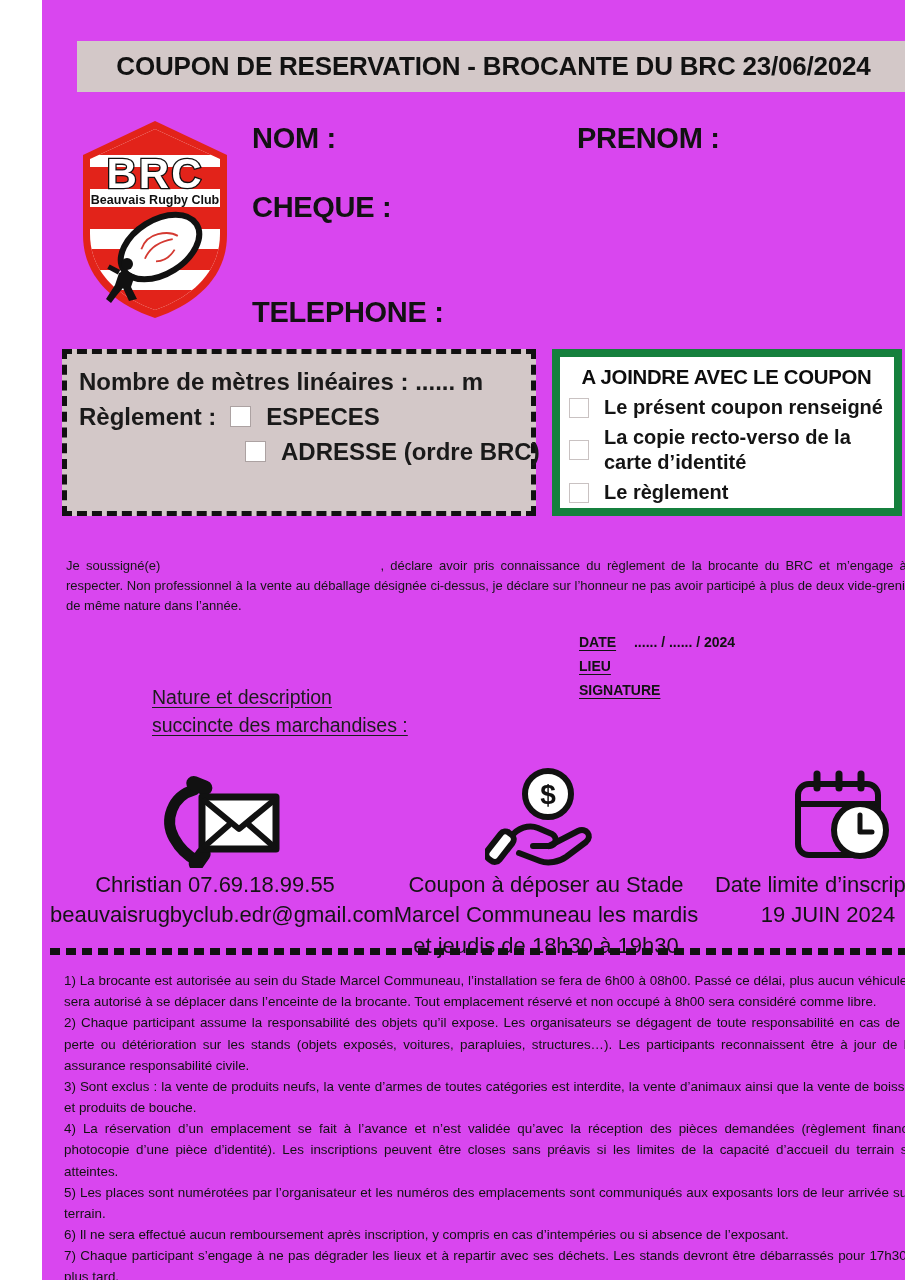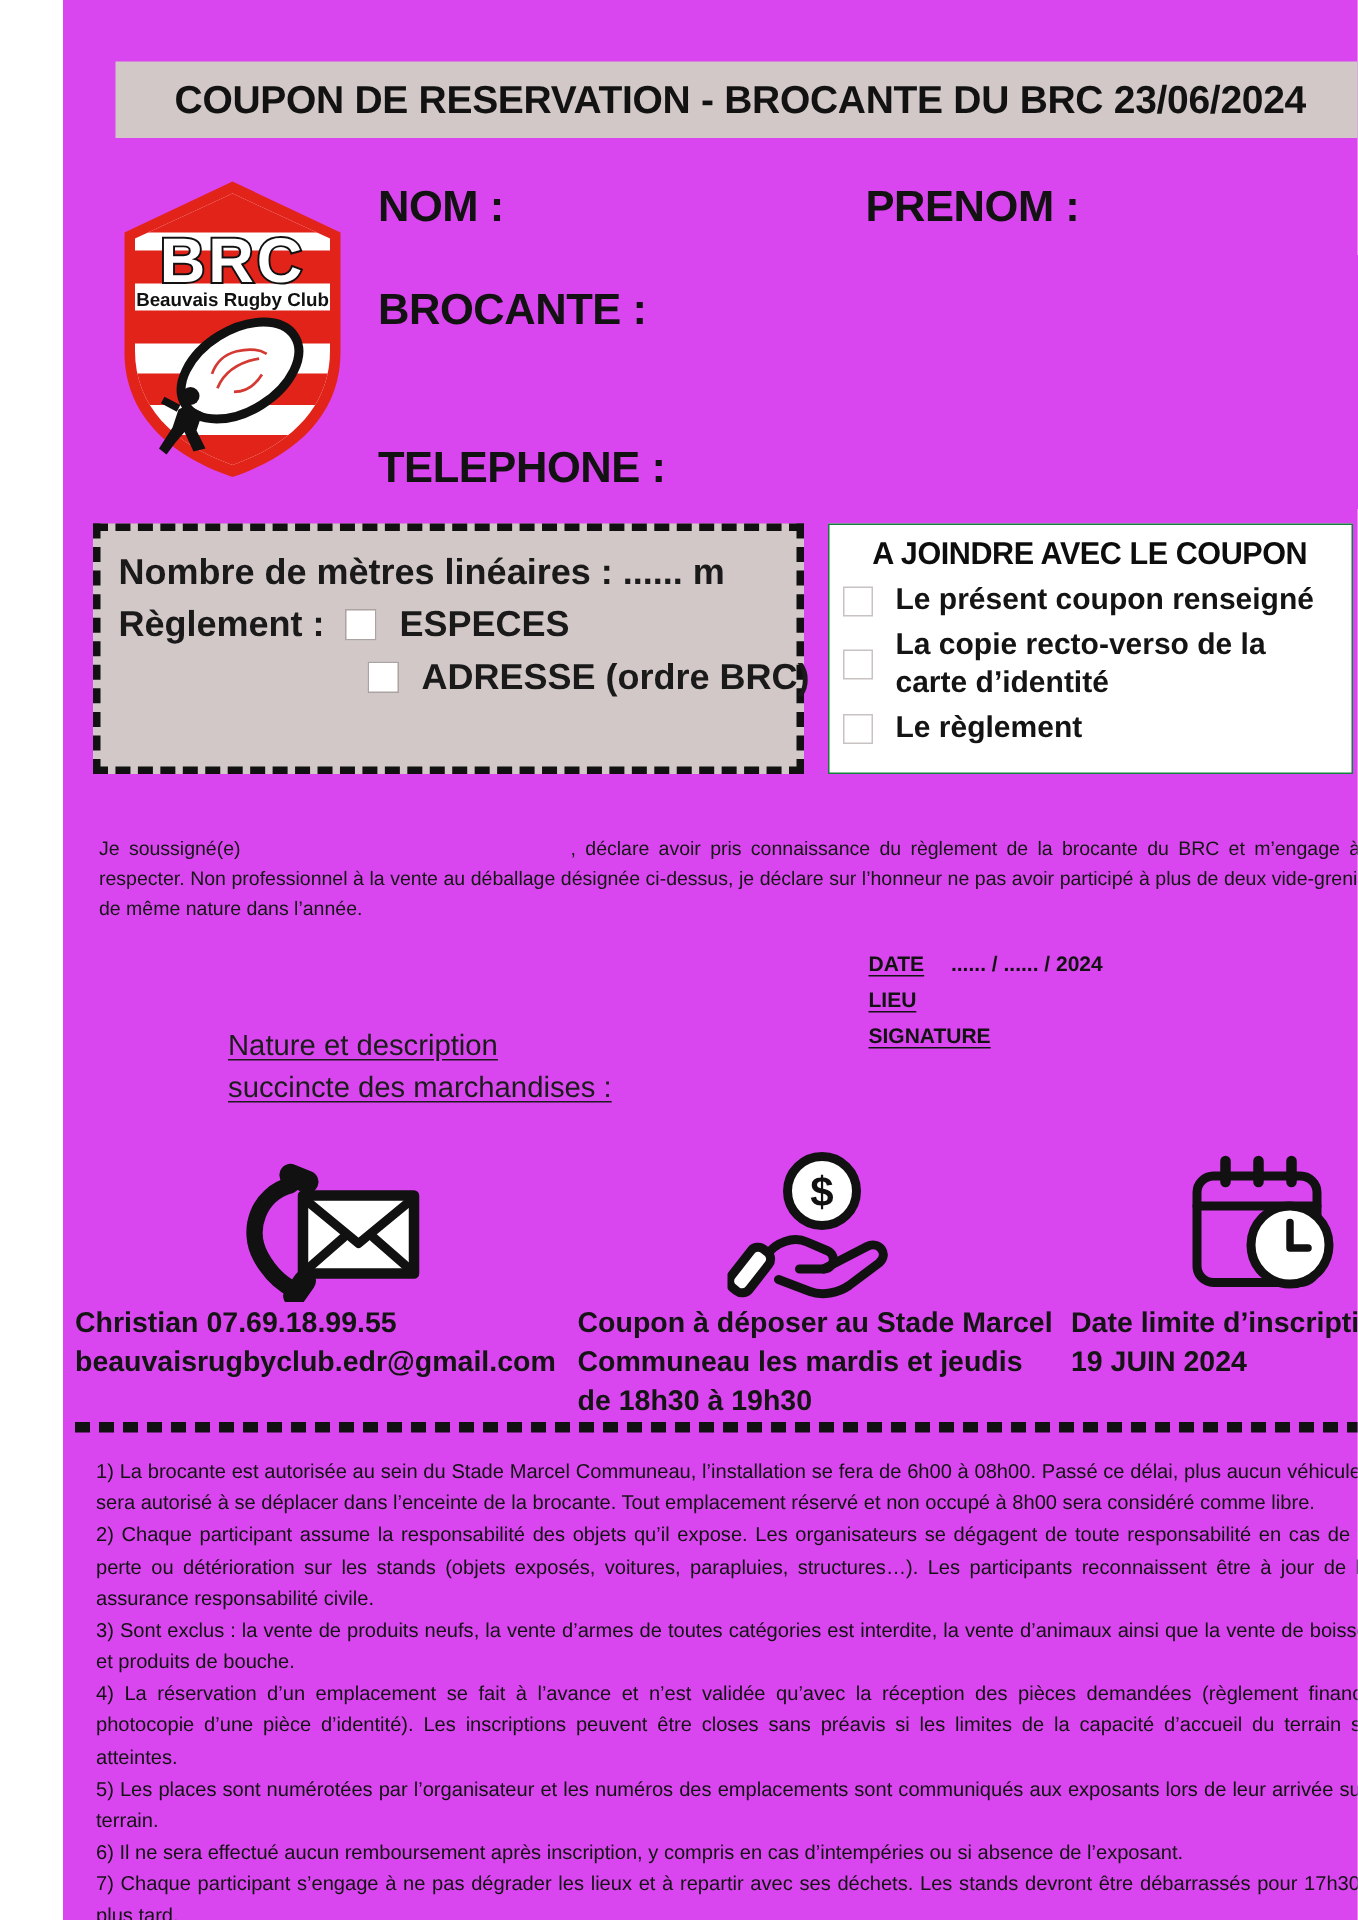--- a/index.html
+++ b/index.html
@@ -26,21 +26,21 @@
   .pricing-row { height:35px; display:flex; align-items:center; white-space:nowrap; }
 
   .cb {
     display:inline-block; width:21px; height:21px;
     background:#fff; border:1.5px solid #aca2a2; flex:0 0 auto;
   }
   .attach-box .cb { border-color:#c9c2c2; }
 
   .attach-box {
     left:510px; top:349px; width:350px; height:167px;
-    background:#fff; border:1px solid #15803d;
+    background:#fff; border:8px solid #15803d;
     padding:8px 10px 23px 9px;
   }
   .attach-title {
     text-align:center; font-size:21px; font-weight:800; letter-spacing:-0.3px;
     color:#0d0d0d; margin-bottom:6px; transform:scaleX(0.97); transform-origin:center;
   }
   .attach-item {
     display:flex; align-items:center; gap:15px;
     font-size:20px; font-weight:600; color:#141414; margin-bottom:5px; line-height:1.25;
   }
@@ -56,21 +56,21 @@
   .date-block .row { margin-bottom:5px; line-height:1.35; }
   .u { text-decoration:underline; text-underline-offset:3px; }
 
   .nature-block {
     left:110px; top:683px; width:330px; text-align:left;
     font-size:19.5px; font-weight:500; color:#1c1c1c; line-height:1.45;
   }
 
   .icon-svg { stroke:#111; fill:none; stroke-linecap:round; stroke-linejoin:round; }
 
-  .caption { font-size:19px; font-weight:700; color:#141414; line-height:1.38; }
+  .caption { text-align:center; font-size:22px; font-weight:400; color:#141414; line-height:1.38; }
 
   .divider {
     left:8px; top:948px; width:889px; height:7px;
     background:repeating-linear-gradient(90deg,#111 0 10px,transparent 10px 16px);
   }
 
   .rules {
     left:22px; top:970px; width:862px;
     font-size:13.4px; font-weight:500; line-height:1.58; color:#121212;
     text-align:justify;
@@ -107,21 +107,21 @@
     </g>
     <g fill="#111111">
       <circle cx="52" cy="147" r="6"></circle>
       <path d="M50,153 L60,158 L56,170 L62,182 L54,184 L48,171 L42,178 L36,186 L31,182 L40,168 L44,156 Z"></path>
       <rect x="33" y="150" width="12" height="5" transform="rotate(28 39 152)"></rect>
     </g>
   </svg>
 
   <div class="abs field-label" style="left:210px; top:122px;">NOM :</div>
   <div class="abs field-label" style="left:535px; top:122px;">PRENOM :</div>
-  <div class="abs field-label" style="left:210px; top:191px;">BROCANTE :</div>
+  <div class="abs field-label" style="left:210px; top:191px;">CHEQUE :</div>
   <div class="abs field-label" style="left:210px; top:296px;">TELEPHONE :</div>
 
   <div class="abs pricing-box" style="background: rgb(211, 200, 200);">
     <div class="pricing-row">Nombre de mètres linéaires : ...... m</div>
     <div class="pricing-row">
       <span>Règlement :</span>
       <span class="cb" style="margin-left:14px;"></span>
       <span style="margin-left:15px;">ESPECES</span>
     </div>
     <div class="pricing-row" style="padding-left:166px;">

